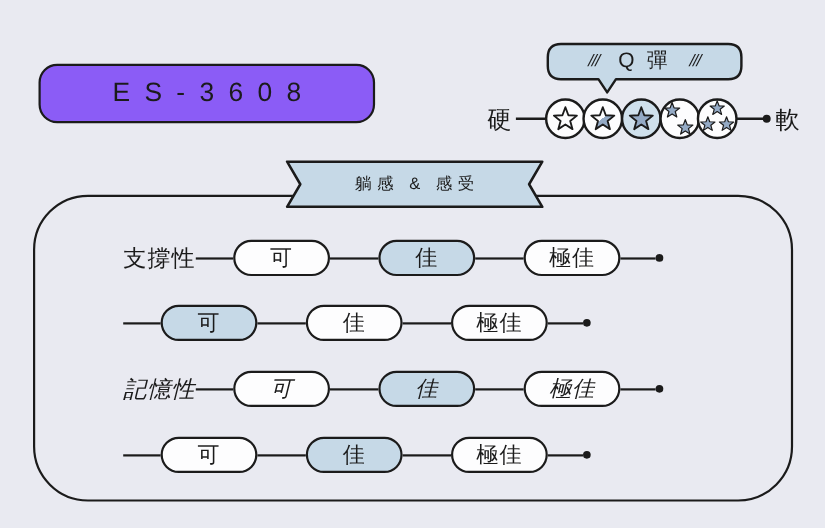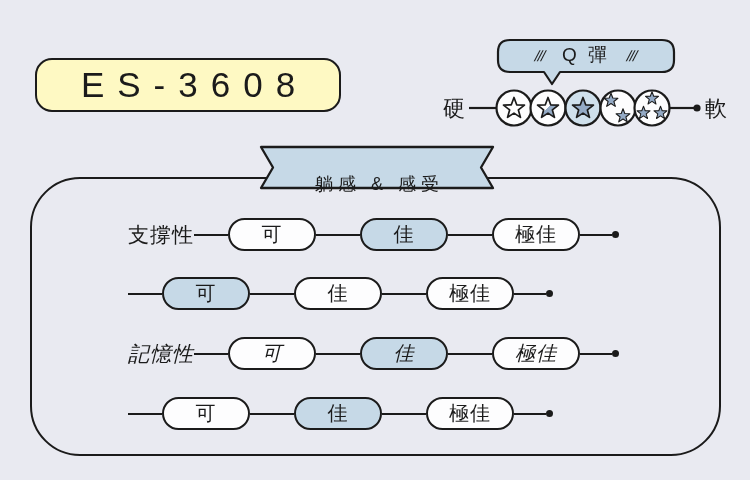--- a/index.html
+++ b/index.html
@@ -4,23 +4,23 @@
 <style>
   html,body{margin:0;padding:0;}
   .stage{
     position:relative;width:750px;height:480px;overflow:hidden;
     background:#e9eaf1;color:#1b1b1b;
     font-family:"Liberation Sans","DejaVu Sans",sans-serif;
   }
   
   .model-badge{
     position:absolute;left:35px;top:58px;width:306px;height:54px;
-    background:#fef9c3;border:2.5px solid #1b1b1b;border-radius:17px;
+    background:#8b5cf6;border:2.5px solid #1b1b1b;border-radius:17px;
     display:flex;align-items:center;justify-content:center;
-    font-size:35px;letter-spacing:13px;padding-left:13px;box-sizing:border-box;
+    font-size:24px;letter-spacing:13px;padding-left:13px;box-sizing:border-box;
   }
   
   .bubble-wrap{position:absolute;left:496px;top:38px;width:180px;height:48px;}
   .bubble-wrap svg{position:absolute;left:0;top:0;}
   .bubble-text{
     position:absolute;left:0;top:0;width:180px;height:34px;
     display:flex;align-items:center;justify-content:center;gap:17px;
     font-size:19px;letter-spacing:3px;
   }
   .hatch{font-size:15px;letter-spacing:-1px;transform:skewX(-14deg);}
@@ -35,27 +35,27 @@
   .star-filled{fill:#94aac5;stroke:#1b1b1b;stroke-width:1.7;stroke-linejoin:round;}
   
   .panel{
     position:absolute;left:30px;top:177px;width:691px;height:279px;
     border:2.5px solid #1b1b1b;border-radius:50px;box-sizing:border-box;
   }
   
   .ribbon-wrap{position:absolute;left:258px;top:144px;width:238px;height:47px;}
   .ribbon-wrap svg{position:absolute;left:0;top:0;}
   .ribbon-text{
-    position:absolute;left:0;top:16px;width:238px;height:47px;
+    position:absolute;left:0;top:0;width:238px;height:47px;
     display:flex;align-items:center;justify-content:center;
-    font-size:18px;letter-spacing:5px;padding-left:5px;box-sizing:border-box;
+    font-size:15px;letter-spacing:5px;padding-left:5px;box-sizing:border-box;
   }
   
   .attr-row{
-    position:absolute;left:128px;height:33px;
+    position:absolute;left:112px;height:33px;
     display:flex;align-items:center;text-align:center;
   }
   .row-1{top:218px;} .row-2{top:277px;} .row-3{top:337px;font-style:italic;} .row-4{top:397px;}
   .attr-label{width:66px;font-size:21px;letter-spacing:1px;white-space:nowrap;}
   .conn{height:0;border-top:2.2px solid #1b1b1b;}
   .conn-a{width:34px;} .conn-b{width:44px;} .conn-c{width:32px;}
   .pill{
     width:88px;height:33px;box-sizing:border-box;
     border:2.3px solid #1b1b1b;border-radius:17px;background:#fdfdfe;
     display:flex;align-items:center;justify-content:center;

